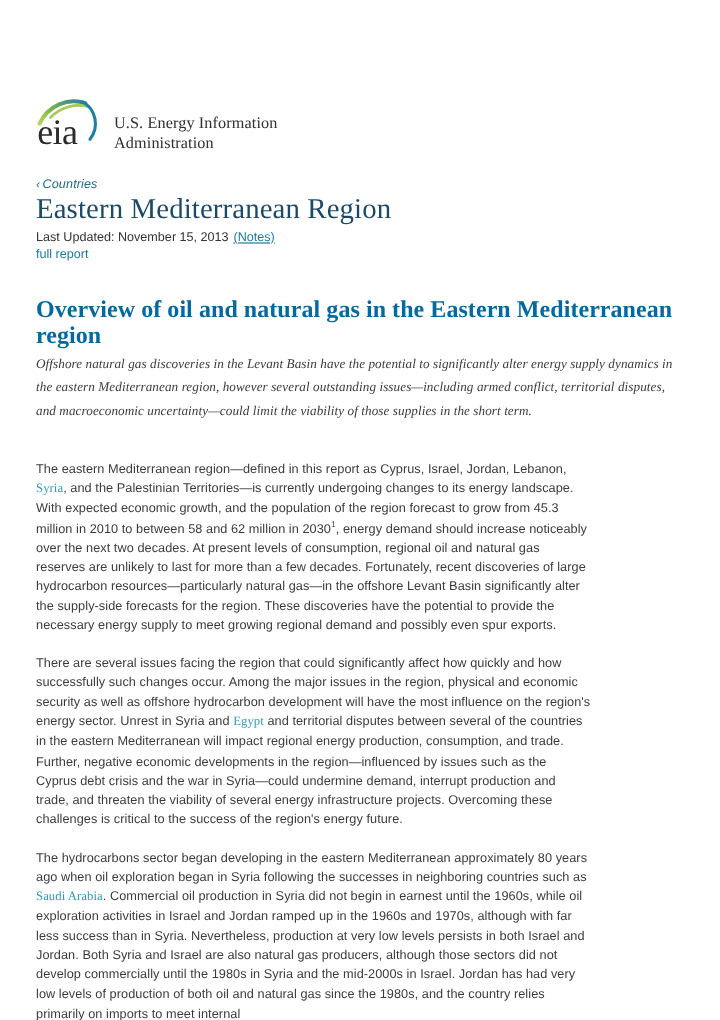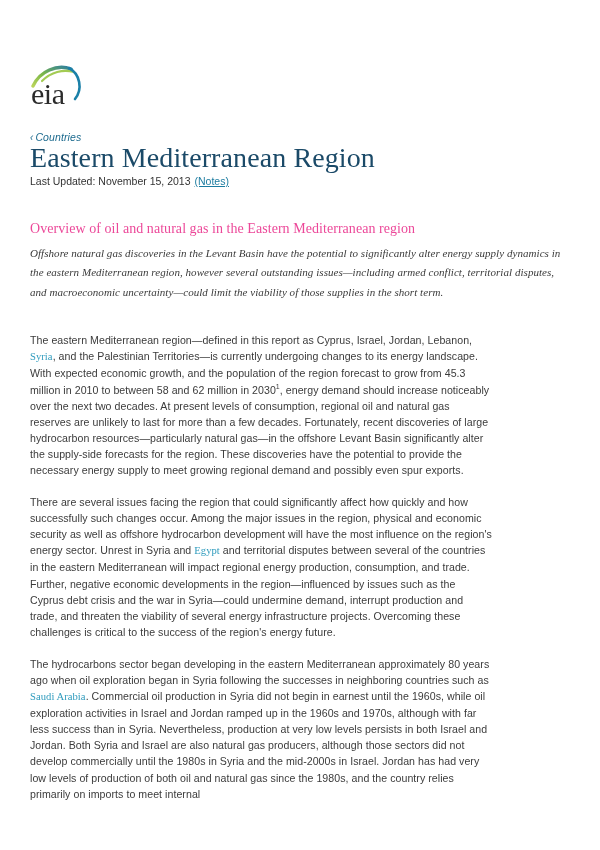--- a/index.html
+++ b/index.html
@@ -13,21 +13,21 @@
     overflow: hidden;
     font-family: "Liberation Sans", sans-serif;
     color: #333333;
     -webkit-font-smoothing: antialiased;
   }
 
   .page {
     width: 600px;
     height: 850px;
     box-sizing: border-box;
-    padding: 65px 30px 0 30px;
+    padding: 82px 30px 0 30px;
     position: relative;
   }
 
   
   .masthead {
     display: flex;
     align-items: flex-start;
     height: 54px;
     margin-bottom: 12px;
   }
@@ -70,21 +70,21 @@
     margin-bottom: 3px;
     letter-spacing: 0.1px;
     font-style: italic;
   }
   .breadcrumb .chev {
     font-size: 10px;
     margin-right: 2px;
   }
   .page-title {
     font-family: "Liberation Serif", serif;
-    font-size: 28px;
+    font-size: 24px;
     line-height: 24px;
     font-weight: normal;
     color: #1b4a68;
     margin: 0 0 5px 0;
     letter-spacing: 0.1px;
   }
   .updated {
     font-size: 10.5px;
     color: #333333;
     margin-bottom: 2px;
@@ -98,24 +98,24 @@
     font-size: 10.5px;
     color: #1c7ca0;
     margin-bottom: 0;
   }
 
   
   .section-gap { height: 29px; }
 
   .overview-title {
     font-family: "Liberation Serif", serif;
-    font-size: 14px;
+    font-size: 20px;
     line-height: 22px;
-    font-weight: normal;
-    color: #ec4899;
+    font-weight: bold;
+    color: #0369a1;
     margin: 0 0 4px 0;
     letter-spacing: 0.05px;
   }
   .lede {
     font-family: "Liberation Serif", serif;
     font-style: italic;
     font-size: 11px;
     line-height: 19.4px;
     color: #3a3a3a;
     margin: 0;
@@ -167,32 +167,39 @@
             <stop offset="45%" stop-color="#7bb748"></stop>
             <stop offset="100%" stop-color="#2f7f9e"></stop>
           </linearGradient>
         </defs>
         <path d="M3,21 C10,6 27,-1 41,4" stroke="url(#swooshGrad)" stroke-width="3.4" fill="none" stroke-linecap="round"></path>
         <path d="M12,16 C21,7 33,4 44,7" stroke="#9ec84a" stroke-width="2.2" fill="none" stroke-linecap="round" opacity="0.95"></path>
         <path d="M39,3 C50,9 53,24 45,34" stroke="#1b80a8" stroke-width="2.6" fill="none" stroke-linecap="round"></path>
       </svg>
       <div class="logo-word">eia</div>
     </div>
+    <div class="wordmark">
+      <span>U.S. Energy Information</span>
+      <span>Administration</span>
+    </div>
   </div>
 
   <div class="breadcrumb">
     <span class="chev">‹</span><span>Countries</span>
   </div>
 
   <h1 class="page-title">Eastern Mediterranean Region</h1>
 
   <div class="updated">
     <span>Last Updated: November 15, 2013</span><a class="notes-link" href="#">(Notes)</a>
   </div>
 
+  <div class="full-report">
+    <a href="#" style="color:inherit;text-decoration:none;">full report</a>
+  </div>
 
   <div class="section-gap"></div>
 
   <h2 class="overview-title">Overview of oil and natural gas in the Eastern Mediterranean region</h2>
   <p class="lede">Offshore natural gas discoveries in the Levant Basin have the potential to significantly alter energy supply dynamics in the eastern Mediterranean region, however several outstanding issues—including armed conflict, territorial disputes, and macroeconomic uncertainty—could limit the viability of those supplies in the short term.</p>
 
   <div class="body-block">
 
     <p class="body"><span>The eastern Mediterranean region—defined in this report as Cyprus, Israel, Jordan, Lebanon, </span><a class="inline-link" href="#">Syria</a><span>, and the Palestinian Territories—is currently undergoing changes to its energy landscape. With expected economic growth, and the population of the region forecast to grow from 45.3 million in 2010 to between 58 and 62 million in 2030</span><sup>1</sup><span>, energy demand should increase noticeably over the next two decades. At present levels of consumption, regional oil and natural gas reserves are unlikely to last for more than a few decades. Fortunately, recent discoveries of large hydrocarbon resources—particularly natural gas—in the offshore Levant Basin significantly alter the supply-side forecasts for the region. These discoveries have the potential to provide the necessary energy supply to meet growing regional demand and possibly even spur exports.</span></p>
 

